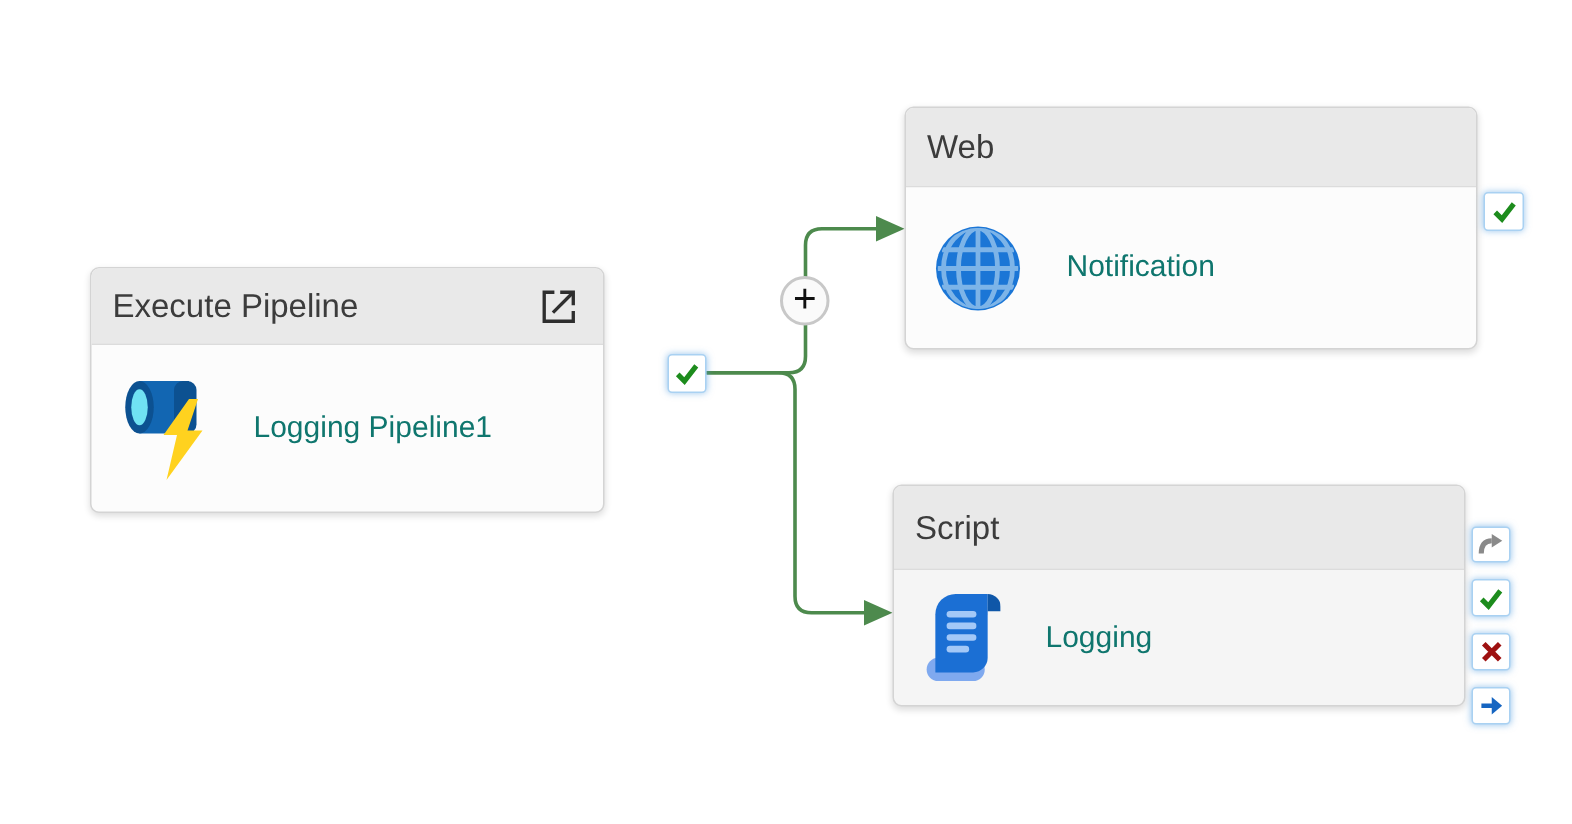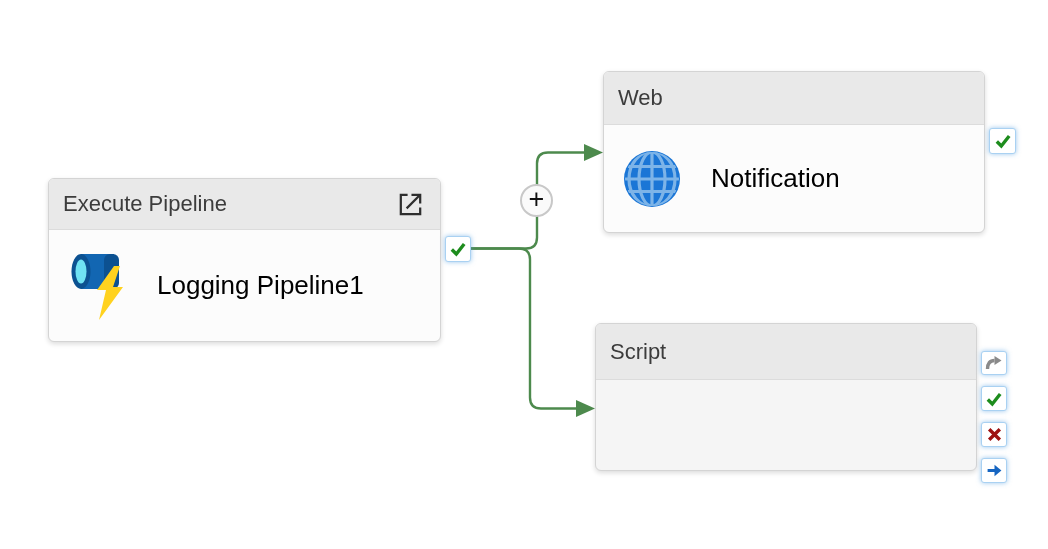--- a/index.html
+++ b/index.html
@@ -16,23 +16,23 @@
   }
   .node-header {
     flex:0 0 auto; display:flex; align-items:center;
     background:#e9e9e9; border-bottom:1px solid #dcdcdc;
     border-radius:5px 5px 0 0; padding:0 14px;
     color:#3c3c3c; font-size:22px;text-align:right;
   }
   .node-body {
     flex:1; display:flex; align-items:center; padding-left:19px; gap:30px;
   }
-  .node-name { font-size:26px; color:#000000; }
+  .node-name { font-size:20px; color:#0f766e; }
 
-  #node-ep     { left:48px;  top:178px; width:393px; height:164px; }
+  #node-ep     { left:60px;  top:178px; width:343px; height:164px; }
   #node-ep .node-header { height:50px; }
   #node-web    { left:603px; top:71px;  width:382px; height:162px; }
   #node-web .node-header { height:52px; }
   #node-script { left:595px; top:323px; width:382px; height:148px; background:#f5f5f5; }
   #node-script .node-header { height:55px; }
 
   .open-icon { margin-left:auto; display:flex; }
 
   .badge {
     position:absolute; background:#ffffff;
@@ -129,20 +129,34 @@
   <div class="badge" id="badge-web-success">
     <svg width="18" height="18" viewBox="0 0 16 16">
       <path d="M2.5 8.5 L6.5 12.5 L13.5 3.5" stroke="#1d8c1d" stroke-width="3" fill="none"></path>
     </svg>
   </div>
 
   <div class="node" id="node-script">
     <div class="node-header">
       <span>Script</span>
     </div>
+    <div class="node-body">
+      <svg width="52" height="62" viewBox="0 0 52 64">
+        <rect x="2" y="46" width="40" height="16" rx="8" fill="#7fa9ef"></rect>
+        <path d="M22 2 H44 V46 a10 10 0 0 1 -10 10 H8 V16 A14 14 0 0 1 22 2 Z" fill="#1b6fd4"></path>
+        <path d="M44 2 a9 9 0 0 1 9 9 v3 H44 Z" fill="#0f57a8"></path>
+        <g stroke="#a3c8f7" stroke-width="4.5" stroke-linecap="round">
+          <path d="M18 16 H34"></path>
+          <path d="M18 24 H34"></path>
+          <path d="M18 32 H34"></path>
+          <path d="M18 40 H29"></path>
+        </g>
+      </svg>
+      <span class="node-name">Logging</span>
+    </div>
   </div>
 
   <div class="badge" id="badge-script-skip">
     <svg width="18" height="16" viewBox="0 0 18 16">
       <path d="M2.5 14 Q2.5 5.5 9.5 5.5" stroke="#8a8a8a" stroke-width="3.4" fill="none"></path>
       <polygon points="9.5,1 16.5,5.5 9.5,10" fill="#8a8a8a"></polygon>
     </svg>
   </div>
   <div class="badge" id="badge-script-success">
     <svg width="18" height="18" viewBox="0 0 16 16">

